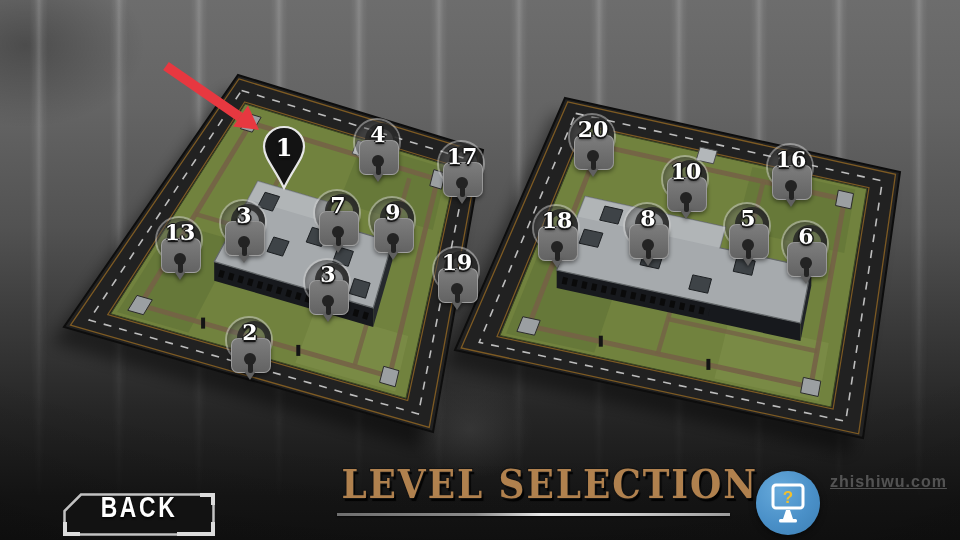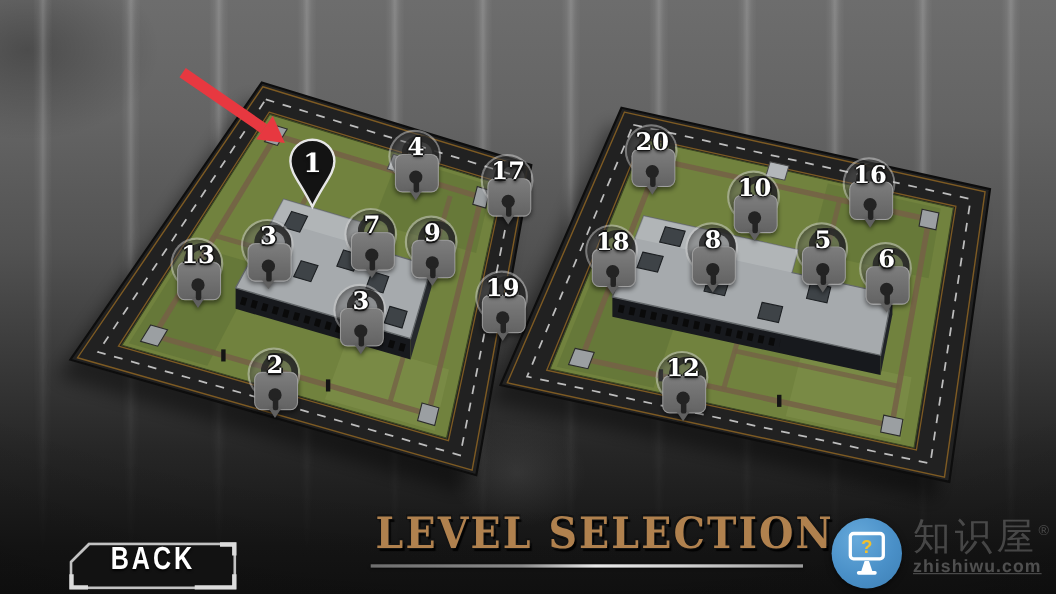--- a/index.html
+++ b/index.html
@@ -301,29 +301,20 @@
   </div>
       <div class="pin" style="left: 782px; top: 221px;">
     <div class="pin-head"></div>
     <div class="pin-shackle"></div>
     <div class="pin-body"></div>
     <span class="pin-num">6</span>
     <div class="pin-key-circle"></div>
     <div class="pin-key-stem"></div>
     <div class="pin-tip"></div>
   </div>
-      <div class="pin" style="left: 597px; top: 320px;">
-    <div class="pin-head"></div>
-    <div class="pin-shackle"></div>
-    <div class="pin-body"></div>
-    <span class="pin-num">12</span>
-    <div class="pin-key-circle"></div>
-    <div class="pin-key-stem"></div>
-    <div class="pin-tip"></div>
-  </div>
     </div>
 
   <svg id="arrow-svg" class="layer" width="960" height="540">
     <line x1="166" y1="66" x2="240" y2="117" stroke="#e73840" stroke-width="10"></line>
     <polygon points="259,130 233,126.5 248,105.5" fill="#e73840"></polygon>
   </svg>
 
   <button id="back-btn">
     <svg width="152" height="43">
       <path d="M18,1.5 L150.5,1.5 L150.5,41.5 L1.5,41.5 L1.5,18 Z" fill="rgba(18,18,18,0.93)" stroke="#c2c2c2" stroke-width="2.5"></path>
@@ -342,17 +333,16 @@
   <div class="watermark">
     <div class="wm-badge">
       <svg width="64" height="64" viewBox="0 0 64 64">
         <rect x="17" y="14" width="30" height="23" rx="3" fill="none" stroke="#ffffff" stroke-width="3"></rect>
         <text x="32" y="32" text-anchor="middle" font-family="Liberation Sans, sans-serif" font-size="17" font-weight="bold" fill="#f3c02c">?</text>
         <path d="M27,48 L37,48 L34,39 L30,39 Z" fill="#ffffff"></path>
         <rect x="23" y="48" width="18" height="3.5" rx="1.5" fill="#ffffff"></rect>
       </svg>
     </div>
     <div class="wm-text">
-      <div class="wm-brand"><span>知识屋</span><span class="reg">®</span></div>
       <div class="wm-domain">zhishiwu.com</div>
     </div>
   </div>
 </div>
 
 </body></html>

